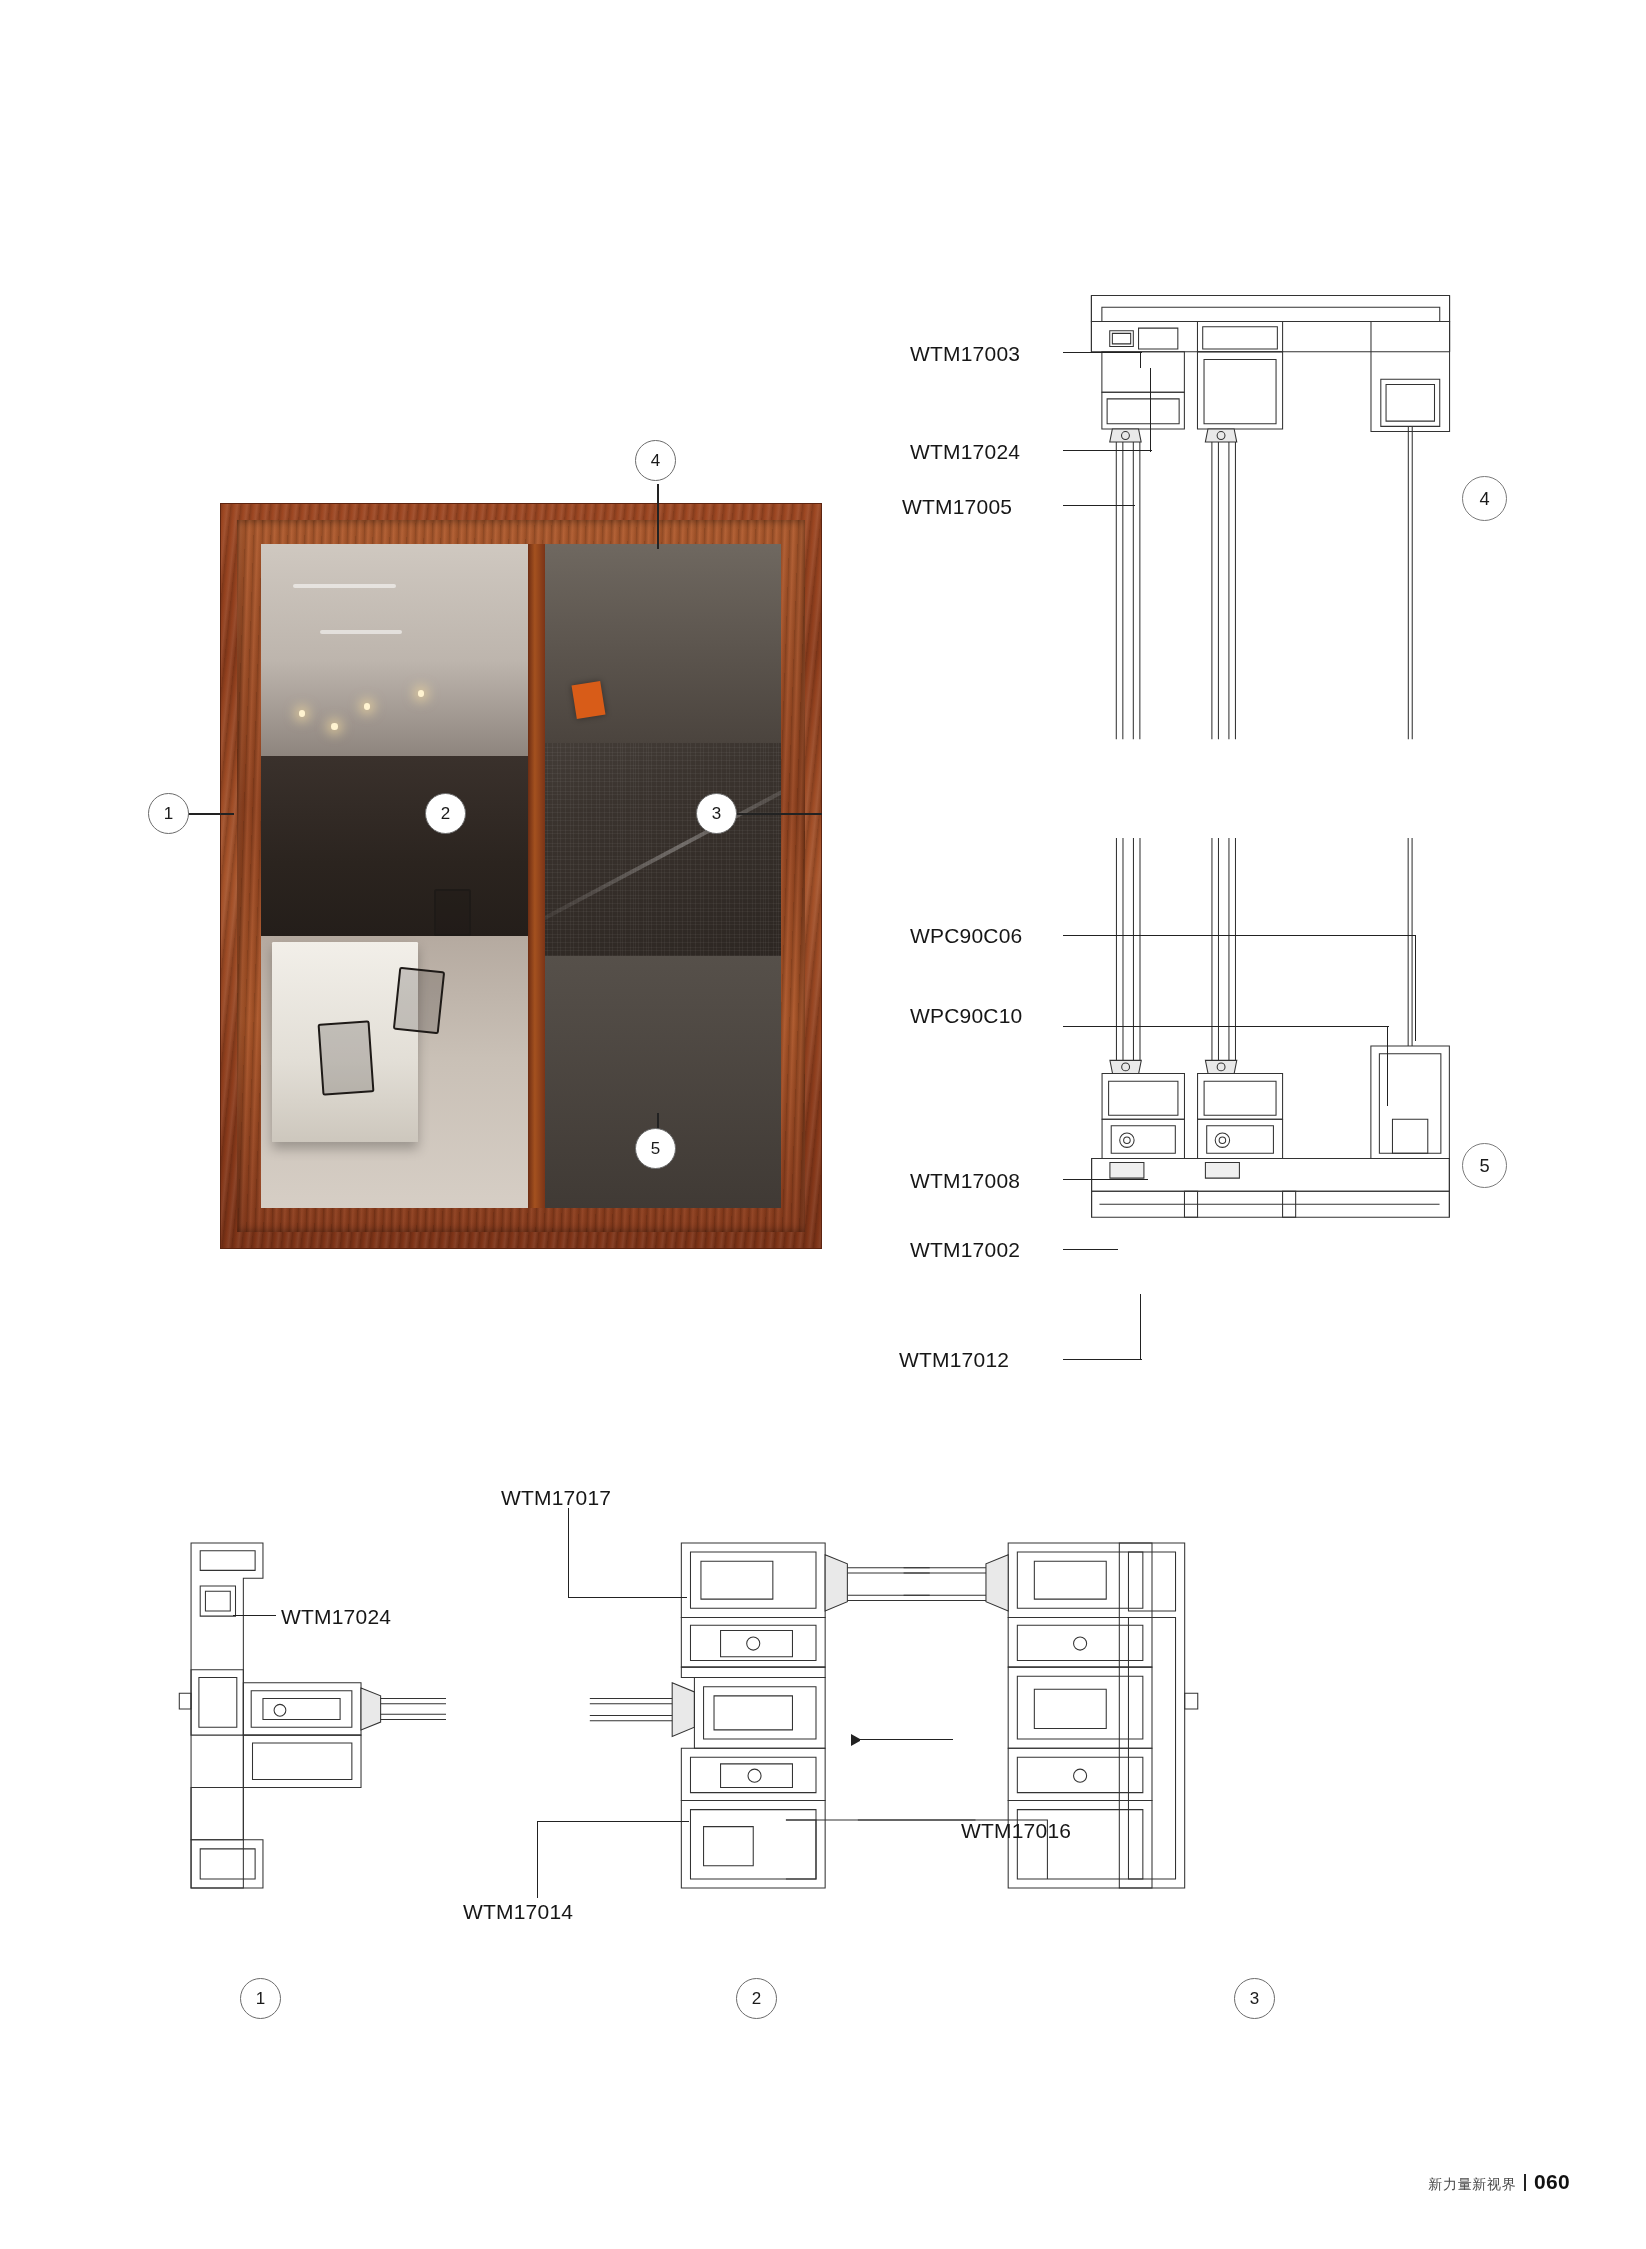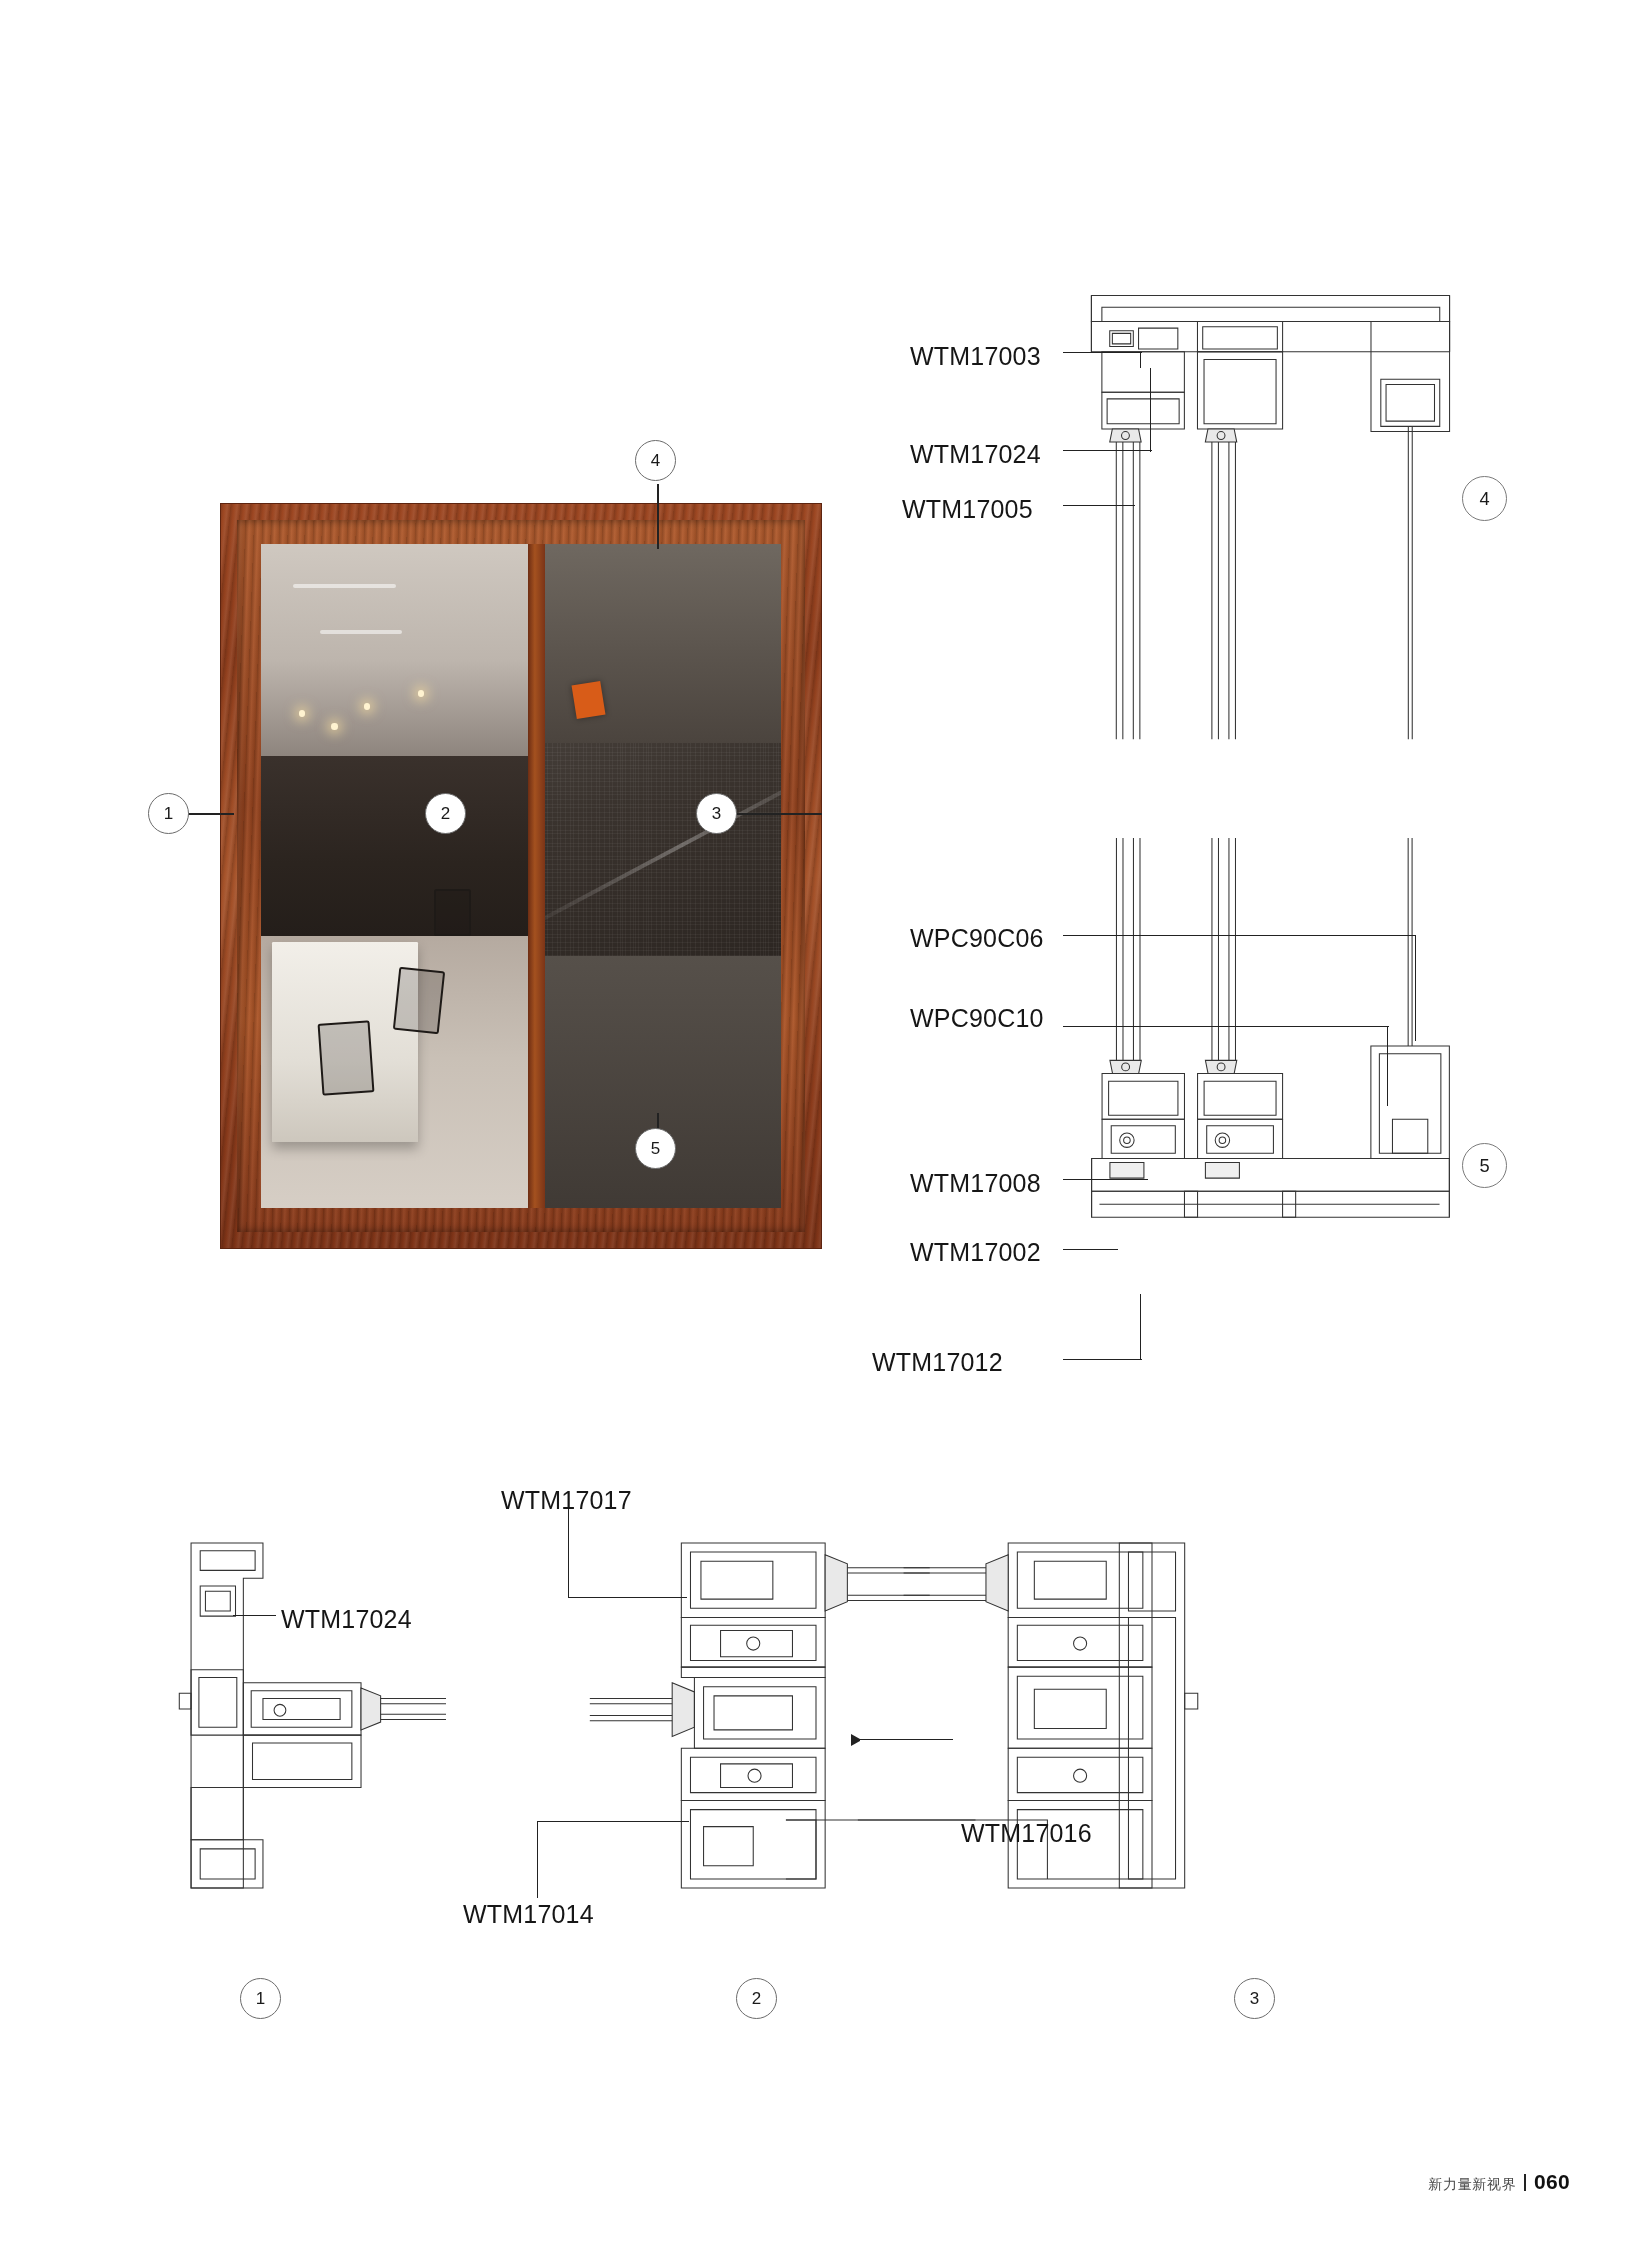--- a/index.html
+++ b/index.html
@@ -31,21 +31,21 @@
     font-size: 18.3px;
     border-color: #7a7a7a;
   }
   .leader {
     position: absolute;
     background: #222;
     z-index: 30;
   }
   .lbl {
     position: absolute;
-    font-size: 25px;
+    font-size: 21px;
     letter-spacing: 0.2px;
     white-space: nowrap;
     color: #161616;
     z-index: 35;
   }
 
   
   #photo-block {
     position: absolute;
     left: 220px; top: 503px;
@@ -338,21 +338,21 @@
 <div class="lbl" style="left:910px; top:1004px;">WPC90C10</div>
 <div class="leader" style="left:1063px; top:1026px; width:326px; height:1.3px;"></div>
 <div class="leader" style="left:1387px; top:1026px; width:1.3px; height:80px;"></div>
 
 <div class="lbl" style="left:910px; top:1169px;">WTM17008</div>
 <div class="leader" style="left:1063px; top:1179px; width:85px; height:1.3px;"></div>
 
 <div class="lbl" style="left:910px; top:1238px;">WTM17002</div>
 <div class="leader" style="left:1063px; top:1249px; width:55px; height:1.3px;"></div>
 
-<div class="lbl" style="left:872px; top:1348px;">WTM17012</div>
+<div class="lbl" style="left:899px; top:1348px;">WTM17012</div>
 <div class="leader" style="left:1063px; top:1359px; width:79px; height:1.3px;"></div>
 <div class="leader" style="left:1140px; top:1294px; width:1.3px; height:65px;"></div>
 
 <div class="callout big" style="left:1462px; top:1143px;">5</div>
 
 <div class="cad" style="left:164px; top:1539px;">
 <svg width="1270" height="353" viewBox="0 0 1940 540">
   <g fill="none" stroke="#333" stroke-width="1.6">
 
     <path d="M40 6 L150 6 L150 60 L120 60 L120 534 L40 534 Z"></path>

